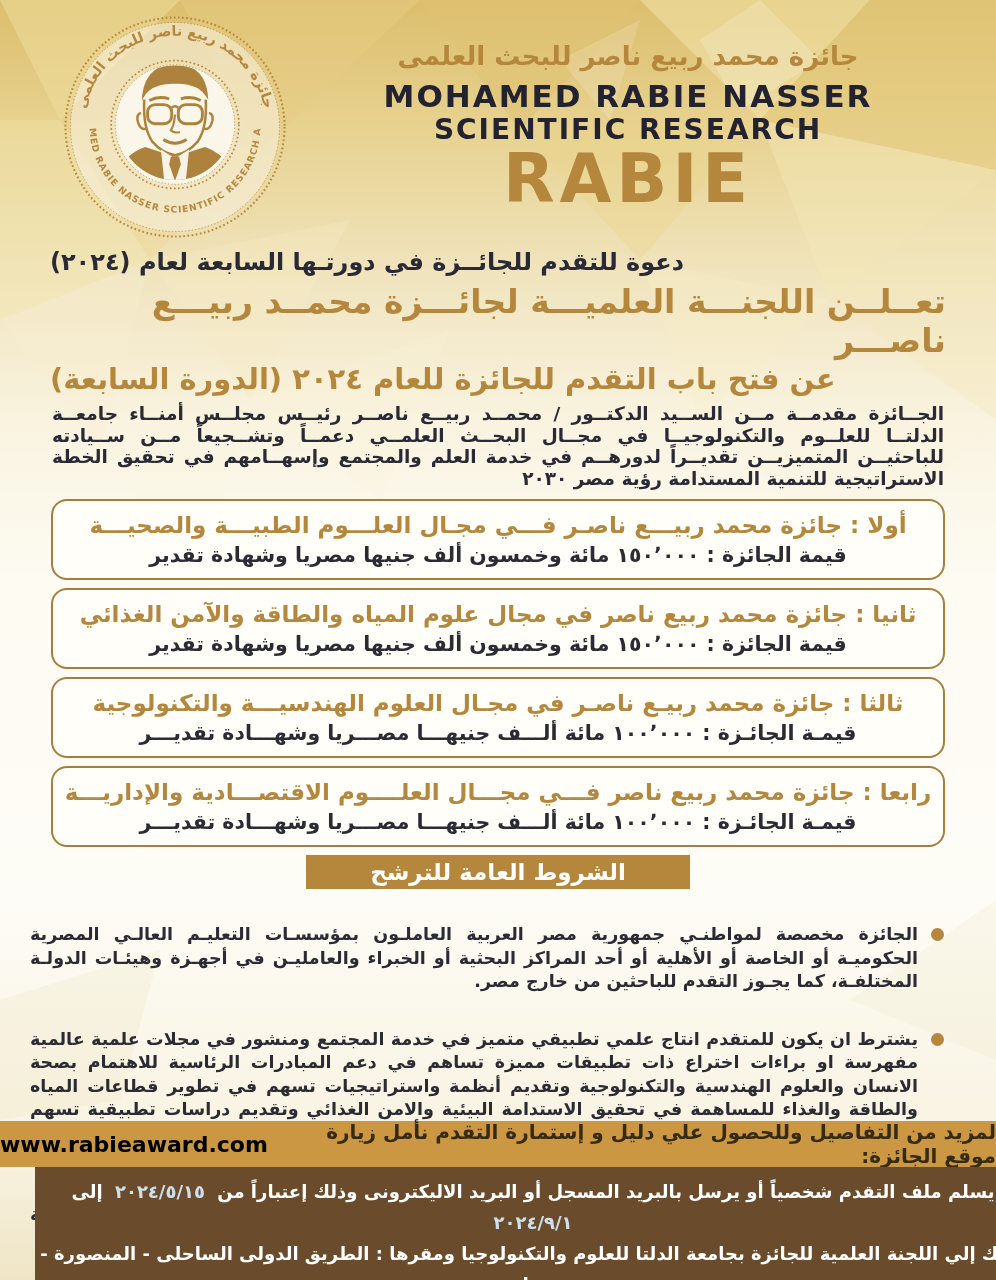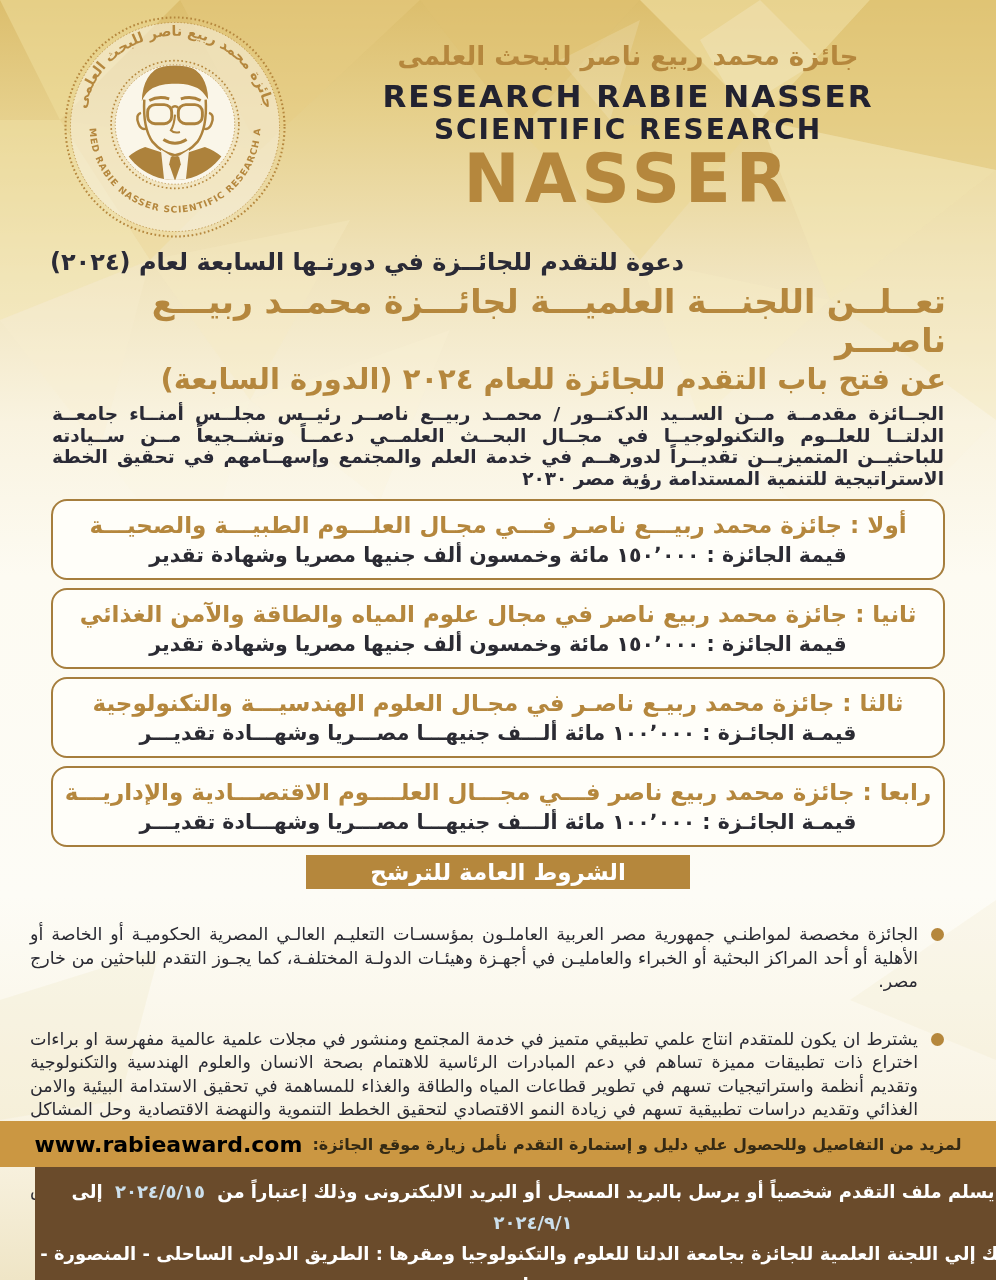--- a/index.html
+++ b/index.html
@@ -14,37 +14,37 @@
   .header{display:flex;direction:ltr;align-items:center;padding-top:14px;height:226px;}
   .logo-wrap{width:250px;display:flex;justify-content:center;}
   .brand{flex:1;text-align:center;padding-left:10px;}
   .brand-ar{font-size:26px;font-weight:bold;color:#b5873d;margin-bottom:8px;}
   .brand-en1{font-size:31px;font-weight:800;letter-spacing:2px;color:#222230;line-height:1.15;}
   .brand-en2{font-size:28px;font-weight:800;letter-spacing:2px;color:#222230;line-height:1.15;}
   .brand-award{font-size:67px;font-weight:800;letter-spacing:5px;color:#b5873d;line-height:1.0;}
   
   .invitation{margin-top:8px;text-align:left;font-size:24px;font-weight:bold;color:#2a2a36;}
   .ann1{margin-top:6px;font-size:33px;font-weight:bold;color:#b5873d;}
-  .ann2{margin-top:2px;text-align:right;font-size:29px;font-weight:bold;color:#b5873d;}
+  .ann2{margin-top:2px;text-align:left;font-size:29px;font-weight:bold;color:#b5873d;}
   .para{width:892px;margin:7px auto 10px auto;font-size:18.5px;line-height:21.5px;font-weight:bold;color:#2a2a36;text-align:justify;}
   
   .box{width:890px;height:77px;margin:0 auto 8px auto;background:#fffef9;border:2.5px solid #a67e3d;border-radius:16px;
        display:flex;flex-direction:column;justify-content:center;gap:5px;}
   .box-title{font-size:23px;font-weight:bold;color:#b5873d;text-align:center;}
   .box-value{font-size:20.5px;font-weight:bold;color:#2b2b33;text-align:center;}
   
   .banner{width:352px;margin:8px auto 12px auto;background:#b5873c;color:#ffffff;font-size:23px;font-weight:bold;
           text-align:center;padding:4px 16px;}
   .bullets{width:916px;margin:0 auto;}
-  .bullet{position:relative;padding-right:28px;margin-bottom:5px;font-size:17.5px;line-height:23.5px;font-weight:normal;color:#2b2b33;text-align:justify;margin-top:34px;}
+  .bullet{position:relative;padding-right:28px;margin-bottom:5px;font-size:17.5px;line-height:23.5px;font-weight:bold;color:#2b2b33;text-align:justify;margin-top:34px;}
   .dot{position:absolute;right:2px;top:5px;width:13px;height:13px;border-radius:50%;background:#b5873c;}
   
   .band{position:absolute;left:0;bottom:113px;width:100%;height:46px;background:#cb9742;
         display:flex;align-items:center;justify-content:center;gap:10px;}
-  .band-label{font-size:16px;font-weight:bold;color:#352a14;}
+  .band-label{font-size:20px;font-weight:bold;color:#352a14;}
   .band-url{font-size:22px;font-weight:bold;color:#000000;direction:ltr;}
   
   .footer{position:absolute;left:0;bottom:0;width:100%;height:113px;background:#6a4b2b;color:#ffffff;
           text-align:center;padding-top:9px;box-sizing:border-box;margin-left:35px;}
   .f-line{font-size:18px;line-height:31px;font-weight:bold;}
   .f-line span{margin:0 3px;}
   .date{color:#cde0ec;}
 </style>
 </head>
 <body>
@@ -109,23 +109,23 @@
             <path d="M135,120 q-1,13 -5,19 q4,4 11,2" fill="none" stroke="#ad823c" stroke-width="2.5"></path>
             <path d="M121,150 q14,9 28,0" fill="none" stroke="#ad823c" stroke-width="3.5"></path>
             <path d="M135,171 L99,159 Q68,170 62,202 L208,202 Q202,170 171,159 Z" fill="#ad823c"></path>
             <path d="M118,162 L135,173 L152,162 L148,200 L122,200 Z" fill="#f8f3e4"></path>
             <path d="M130,171 L140,171 L142,180 L135,200 L128,180 Z" fill="#ad823c"></path>
           </g>
         </svg>
       </div>
       <div class="brand">
         <div class="brand-ar">جائزة محمد ربيع ناصر للبحث العلمى</div>
-        <div class="brand-en1">RESEARCH RABIE NASSER</div>
+        <div class="brand-en1">MOHAMED RABIE NASSER</div>
         <div class="brand-en2">SCIENTIFIC RESEARCH</div>
-        <div class="brand-award">NASSER</div>
+        <div class="brand-award">RABIE</div>
       </div>
     </div>
 
     <div class="invitation">دعوة للتقدم للجائــزة في دورتـها السابعة لعام (٢٠٢٤)</div>
     <div class="ann1">تعــلــن اللجنـــة العلميـــة لجائـــزة محمــد ربيـــع ناصـــر</div>
     <div class="ann2">عن فتح باب التقدم للجائزة للعام ٢٠٢٤ (الدورة السابعة)</div>
     <div class="para">الجــائزة مقدمــة مــن الســيد الدكتــور / محمــد ربيــع ناصــر رئيــس مجلــس أمنــاء جامعــة الدلتــا للعلــوم والتكنولوجيــا في مجــال البحــث العلمــي دعمــاً وتشــجيعاً مــن ســيادته للباحثيــن المتميزيــن تقديــراً لدورهــم في خدمة العلم والمجتمع وإسهــامهم في تحقيق الخطة الاستراتيجية للتنمية المستدامة  رؤية مصر ٢٠٣٠</div>
 
     <div class="box">
       <div class="box-title">أولا : جائزة محمد ربيـــع ناصـر فـــي مجـال العلـــوم الطبيـــة والصحيـــة</div>

